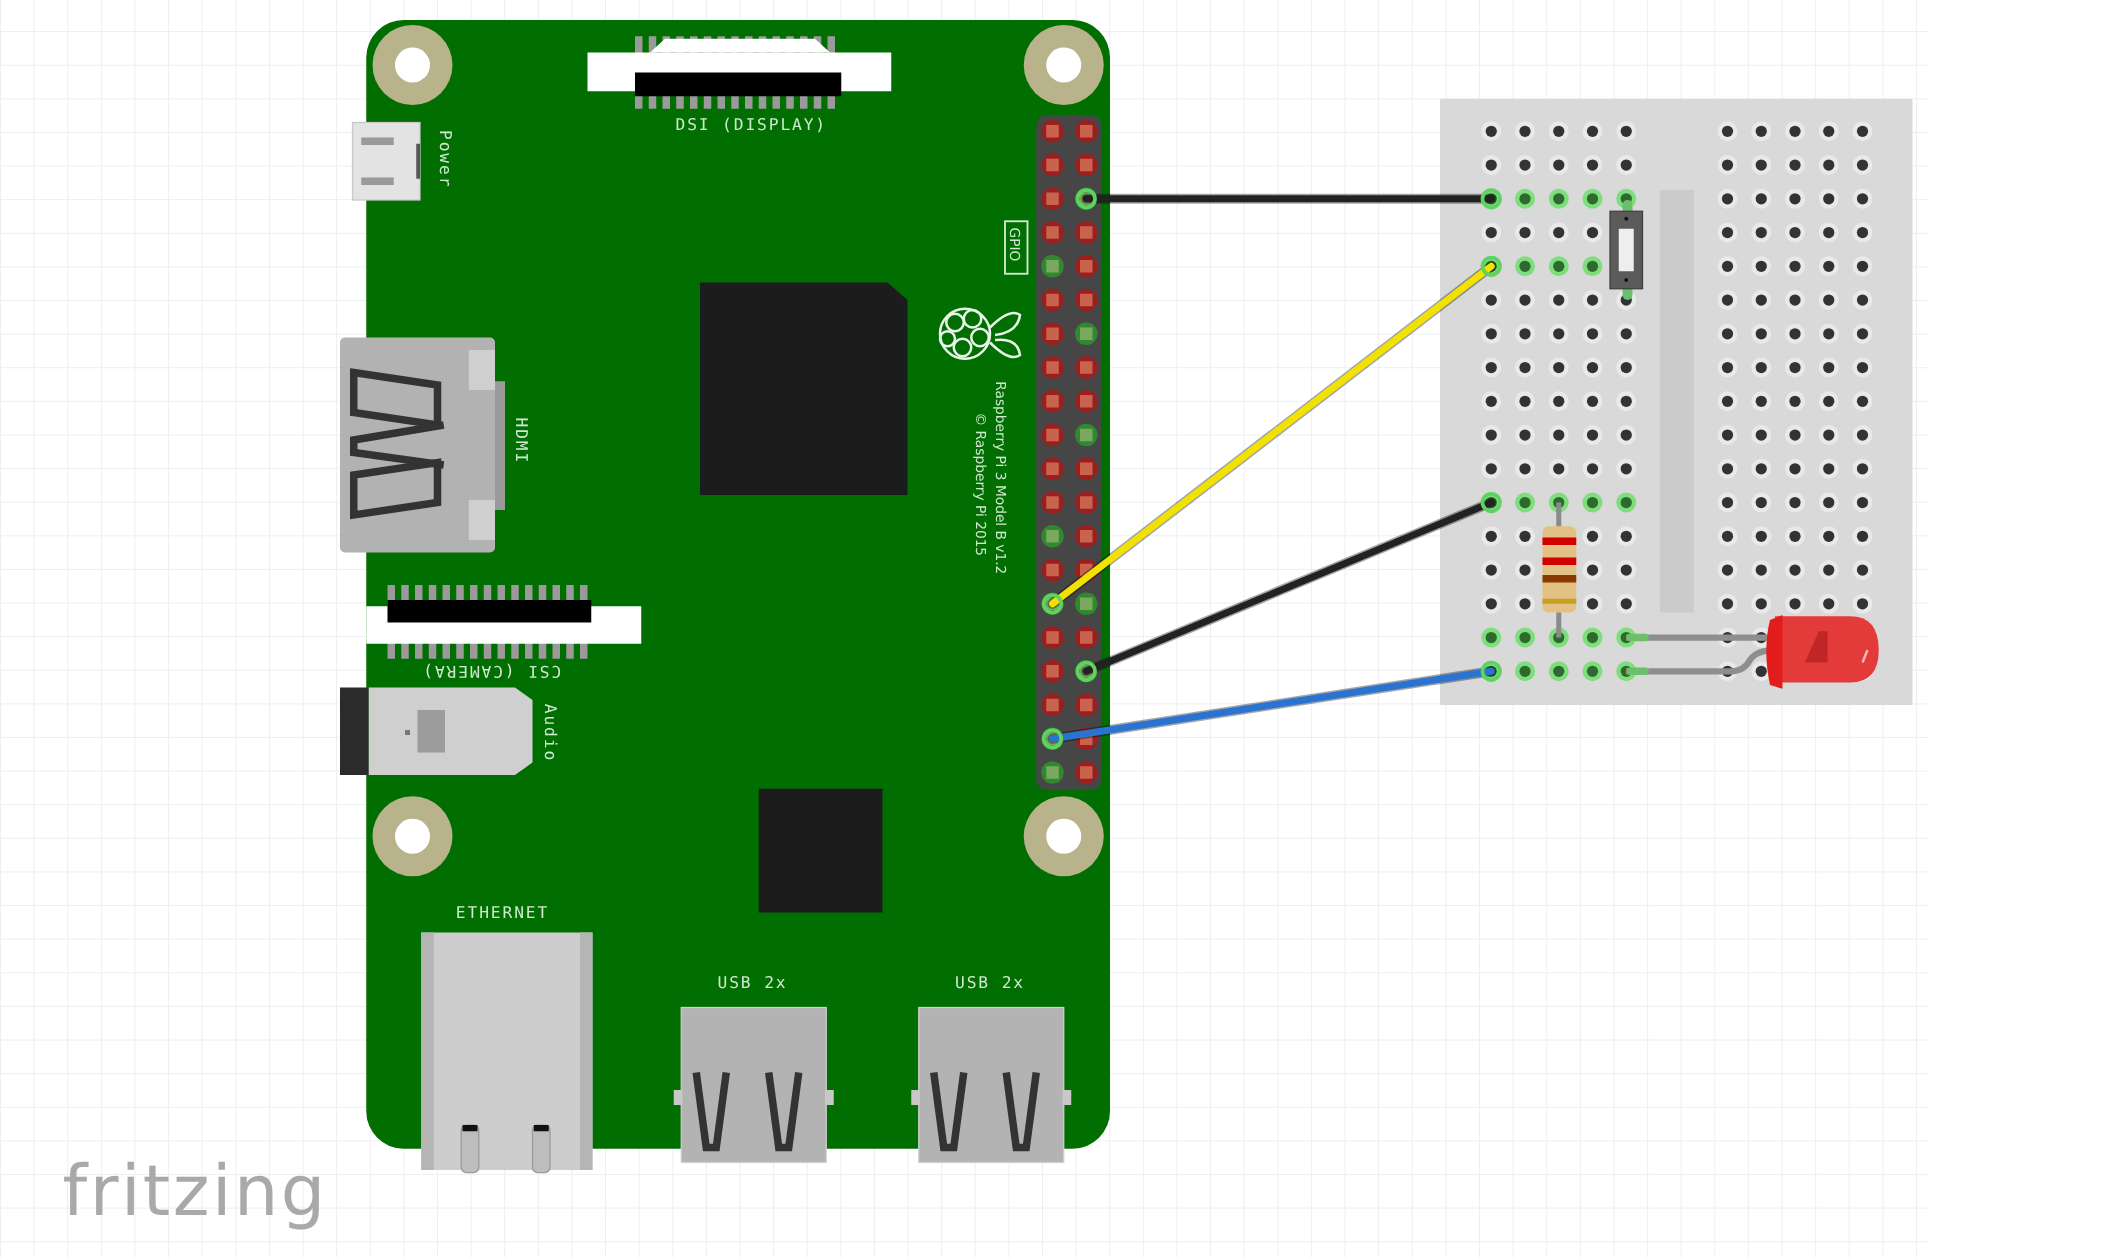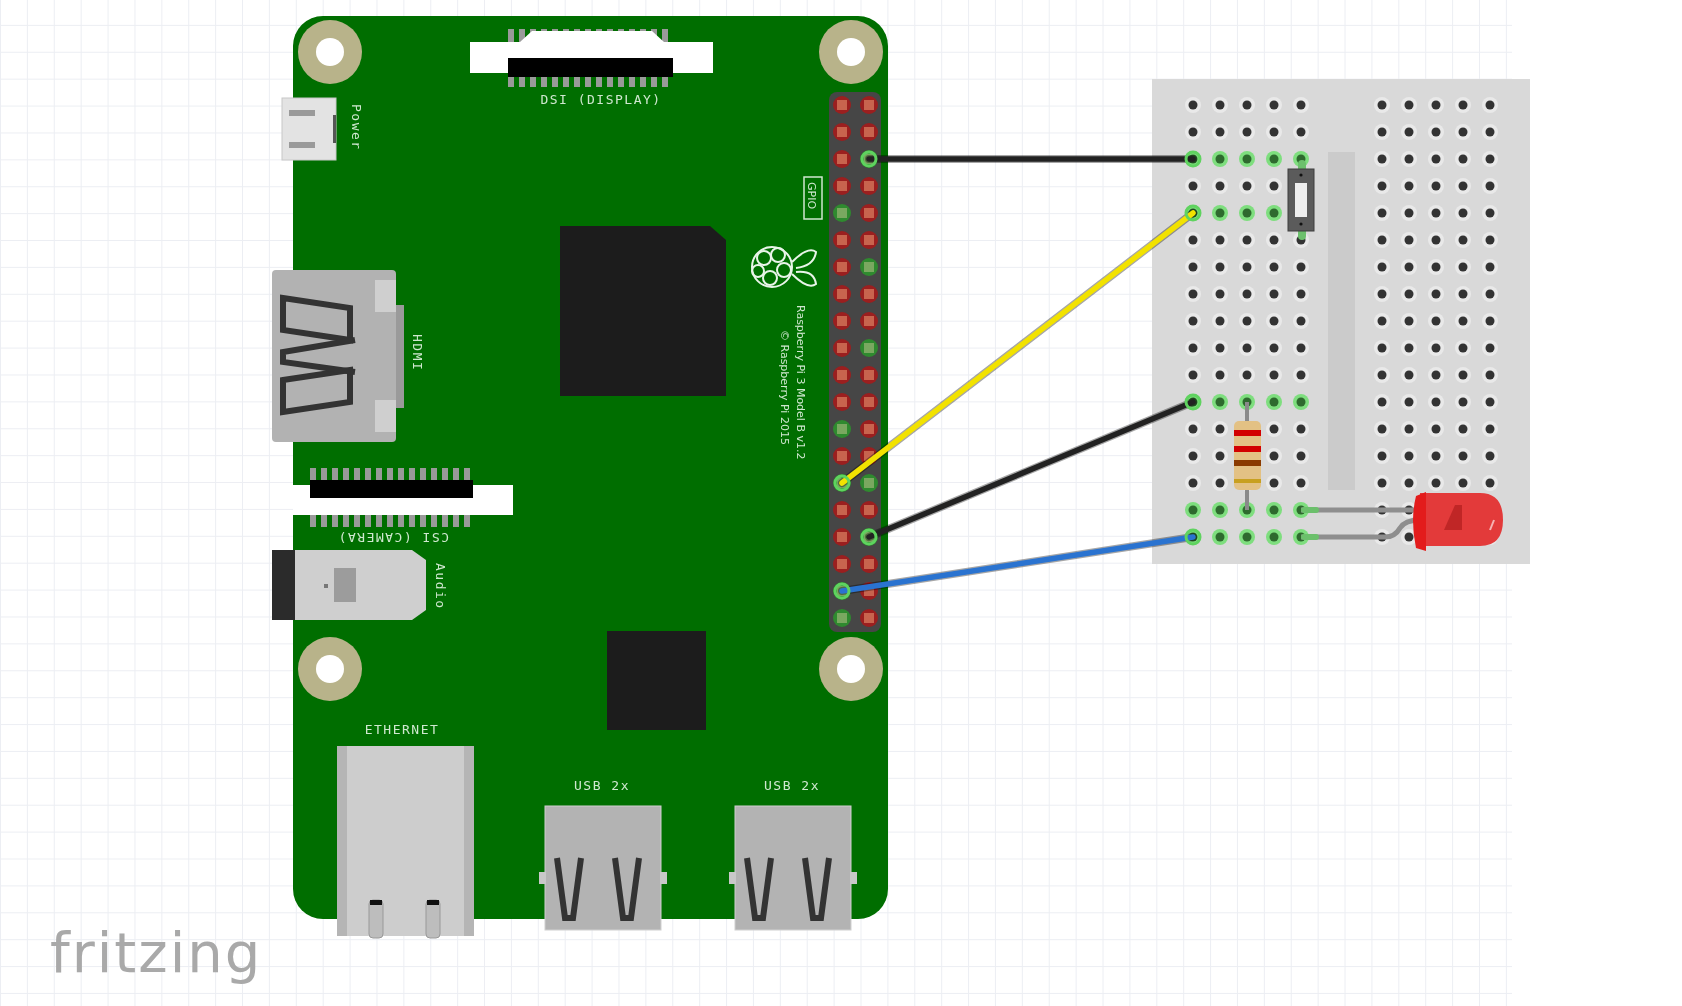--- a/index.html
+++ b/index.html
@@ -1,20 +1,20 @@
 <!DOCTYPE html>
 <html><head>
 <meta charset="utf-8">
 <style>
   html,body{margin:0;padding:0;background:#fff;}
   body{width:1682px;height:1006px;overflow:hidden;position:relative;font-family:"DejaVu Sans Mono",monospace;}
   #canvas{position:absolute;left:0;top:0;width:1512px;height:1006px;
     background-color:#fff;
     background-image:linear-gradient(to right,#eceef3 1px,transparent 1px),linear-gradient(to bottom,#eceef3 1px,transparent 1px);
-    background-size:26.9px 26.9px;background-position:0 -2px;}
+    background-size:26.9px 26.9px;background-position:0 -2px;padding-left:30px;}
   svg{position:absolute;left:0;top:0;}
   .lbl{font-family:"DejaVu Sans Mono",monospace;fill:#cfe8cf;font-size:13px;letter-spacing:1.5px;}
   .lbl-sm{font-family:"DejaVu Sans",sans-serif;fill:#cfe8cf;font-size:11px;}
   .logo{font-family:"DejaVu Sans",sans-serif;fill:#a9a9a9;font-size:56px;letter-spacing:2px;}
 </style>
 </head>
 <body>
 
 <div id="canvas">
 <svg id="scene" width="1682" height="1006" viewBox="0 0 1682 1006">

